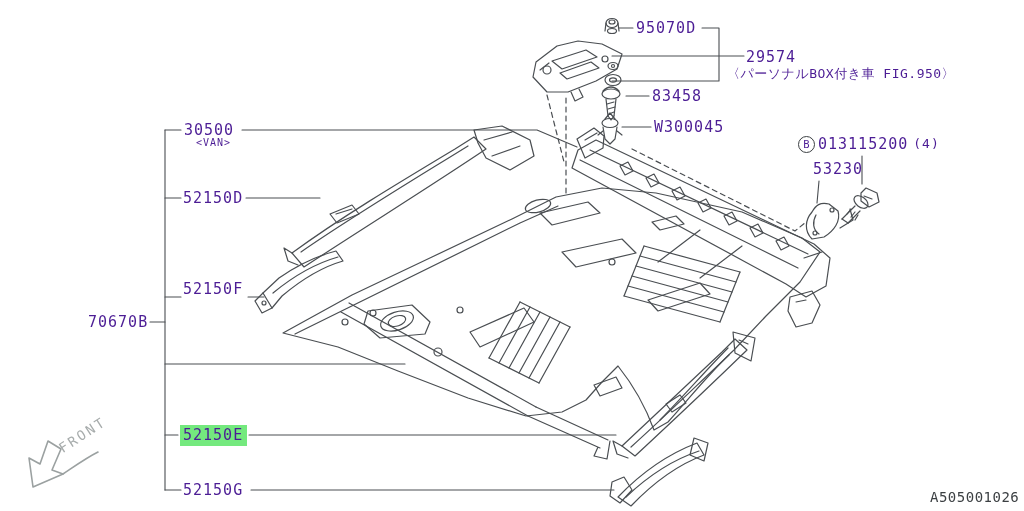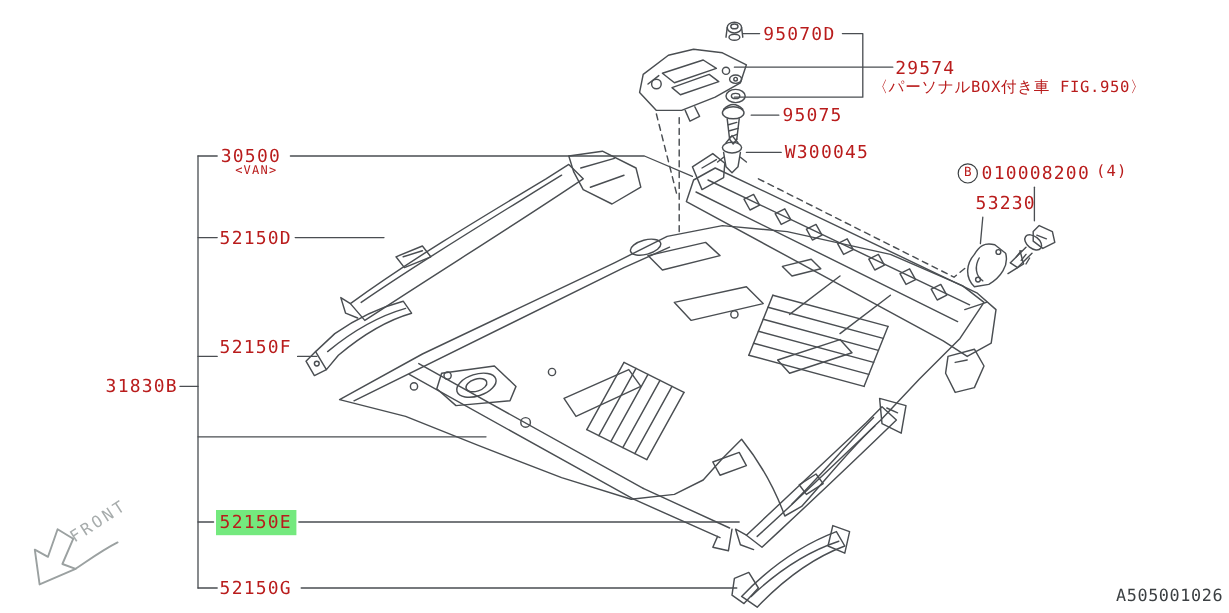--- a/index.html
+++ b/index.html
@@ -4,21 +4,21 @@
 <style>
   html,body{margin:0;padding:0;background:#ffffff;}
   .stage{
     position:relative;width:1024px;height:511px;background:#ffffff;overflow:hidden;
     font-family:"DejaVu Sans Mono","Liberation Mono",monospace;
     color:#3c4043;
   }
   .art{position:absolute;left:0;top:0;}
   .plabel{
     position:absolute;font-size:15px;letter-spacing:1px;white-space:nowrap;
-    color:#b91c1c;line-height:1.1;
+    color:#4c1d95;line-height:1.1;
   }
   .plabel.small{font-size:13px;letter-spacing:0.5px;text-align:right;}
   .plabel.variant{font-size:10px;}
   .hl{background:#74e97e;padding:1px 4px 2px 3px;margin-left:-3px;}
   .boltref{display:flex;align-items:center;gap:3px;}
   .circle-b{
     display:inline-flex;width:15px;height:15px;border:1.4px solid #3c4043;border-radius:50%;
     align-items:center;justify-content:center;font-size:10.5px;letter-spacing:0;flex:none;
   }
   .qty{font-size:13px;margin-left:2px;}
@@ -197,40 +197,40 @@
       <path d="M33,487 L29,458 L40,464 L48,441 L61,449 L52,470 L63,474 Z"></path>
       <path d="M63,474 C75,466 86,458 98,452"></path>
     </g>
   </svg>
 
   <div class="plabel" style="left:636px;top:20px">95070D</div>
 
   <div class="plabel" style="left:746px;top:49px">29574</div>
   <div class="plabel small" style="left:727px;top:67px">〈パーソナルBOX付き車 FIG.950〉</div>
 
-  <div class="plabel" style="left:652px;top:88px">95075</div>
+  <div class="plabel" style="left:652px;top:88px">83458</div>
 
   <div class="plabel" style="left:654px;top:119px">W300045</div>
 
   <div class="plabel boltref" style="left:798px;top:136px">
     <span class="circle-b">B</span>
-    <span>010008200</span>
+    <span>013115200</span>
     <span class="qty">(4)</span>
   </div>
 
   <div class="plabel" style="left:813px;top:161px">53230</div>
 
   <div class="plabel" style="left:184px;top:122px">30500</div>
   <div class="plabel variant" style="left:196px;top:137px">&lt;VAN&gt;</div>
 
   <div class="plabel" style="left:183px;top:190px">52150D</div>
 
   <div class="plabel" style="left:183px;top:281px">52150F</div>
 
-  <div class="plabel" style="left:88px;top:314px">31830B</div>
+  <div class="plabel" style="left:88px;top:314px">70670B</div>
 
   <div class="plabel" style="left:183px;top:427px">
     <span class="hl">52150E</span>
   </div>
 
   <div class="plabel" style="left:183px;top:482px">52150G</div>
 
   <div class="front-label">FRONT</div>
 
   <div class="drawing-no">A505001026</div>

